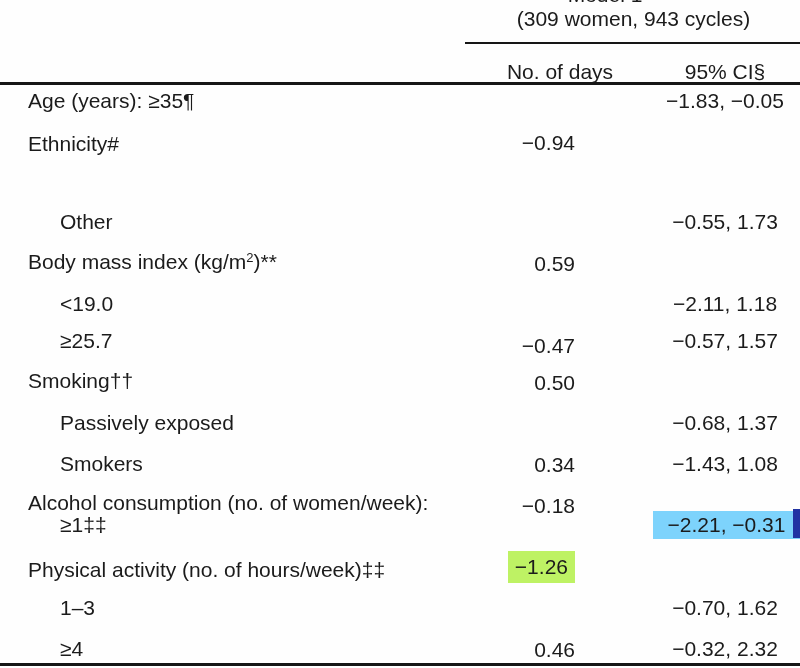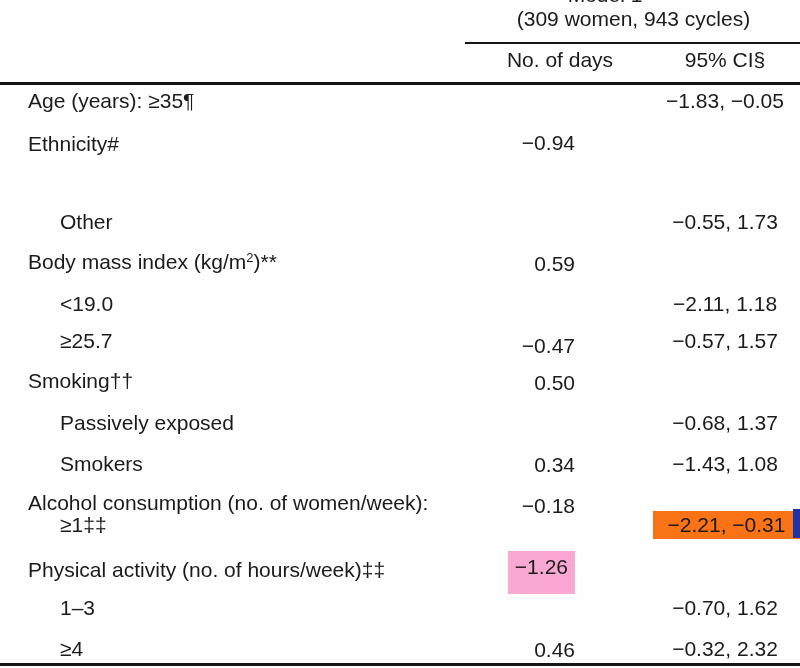--- a/index.html
+++ b/index.html
@@ -23,40 +23,40 @@
     overflow: hidden; text-align: center; font-size: 21px;
   }
   .model-clip .inner { margin-top: -17px; }
 
   .model-sub {
     position: absolute; left: 467px; top: 7px; width: 333px;
     text-align: center; font-size: 21px; white-space: nowrap;
   }
 
   .colhead {
-    position: absolute; top: 48px; font-size: 21px; text-align: center;
+    position: absolute; top: 60px; font-size: 21px; text-align: center;
     white-space: nowrap;
   }
   .colhead-days { left: 470px; width: 180px; }
   .colhead-ci   { left: 650px; width: 150px; }
 
   .row {
     position: absolute; left: 0; width: 800px; height: 26px;
     line-height: 26px; font-size: 21px;
   }
   .row .label { position: absolute; left: 14px; white-space: nowrap; margin-left: 14px; }
   .row.indent .label { left: 46px; }
   .row .days  { position: absolute; left: 430px; width: 145px; text-align: right; margin-top: 42px; }
   .row .ci    { position: absolute; left: 650px; width: 150px; text-align: center; white-space: nowrap; }
 
   .supscript { font-size: 0.62em; position: relative; top: -0.55em; }
 
   .row-hl { height: 28px; line-height: 28px; }
-  .hl { background: #f9a8d4; padding: 4px 7px 16px 7px; }
-  .hl-cell { background: #f97316; left: 653px !important; width: 147px !important; }
+  .hl { background: #bef264; padding: 4px 7px 5px 7px; }
+  .hl-cell { background: #7dd3fc; left: 653px !important; width: 147px !important; }
 
   .caret {
     position: absolute; left: 793px; top: 509px; width: 7px; height: 29px;
     background: #2133a3;
   }
 </style>
 </head>
 <body>
 
 <div class="page">

